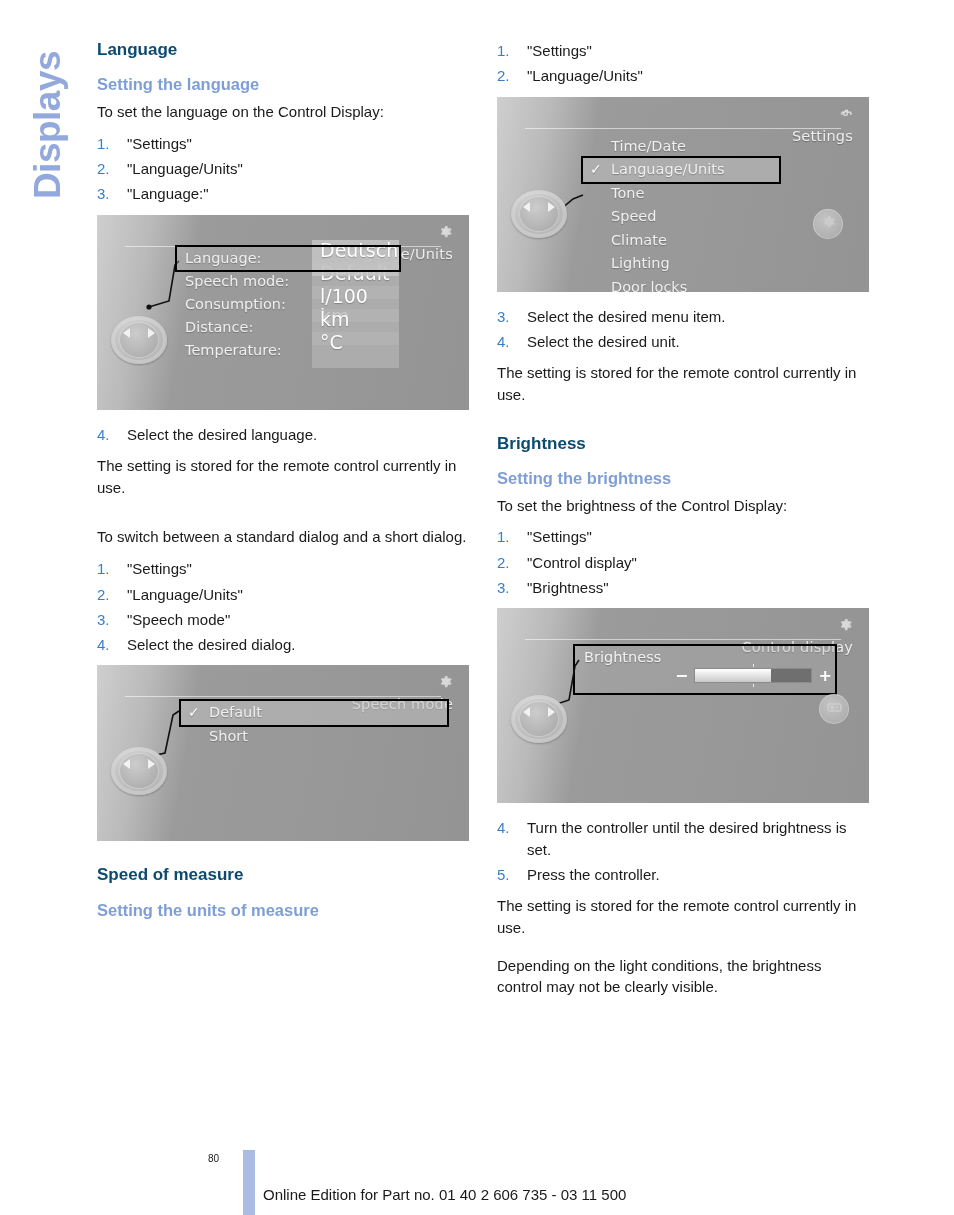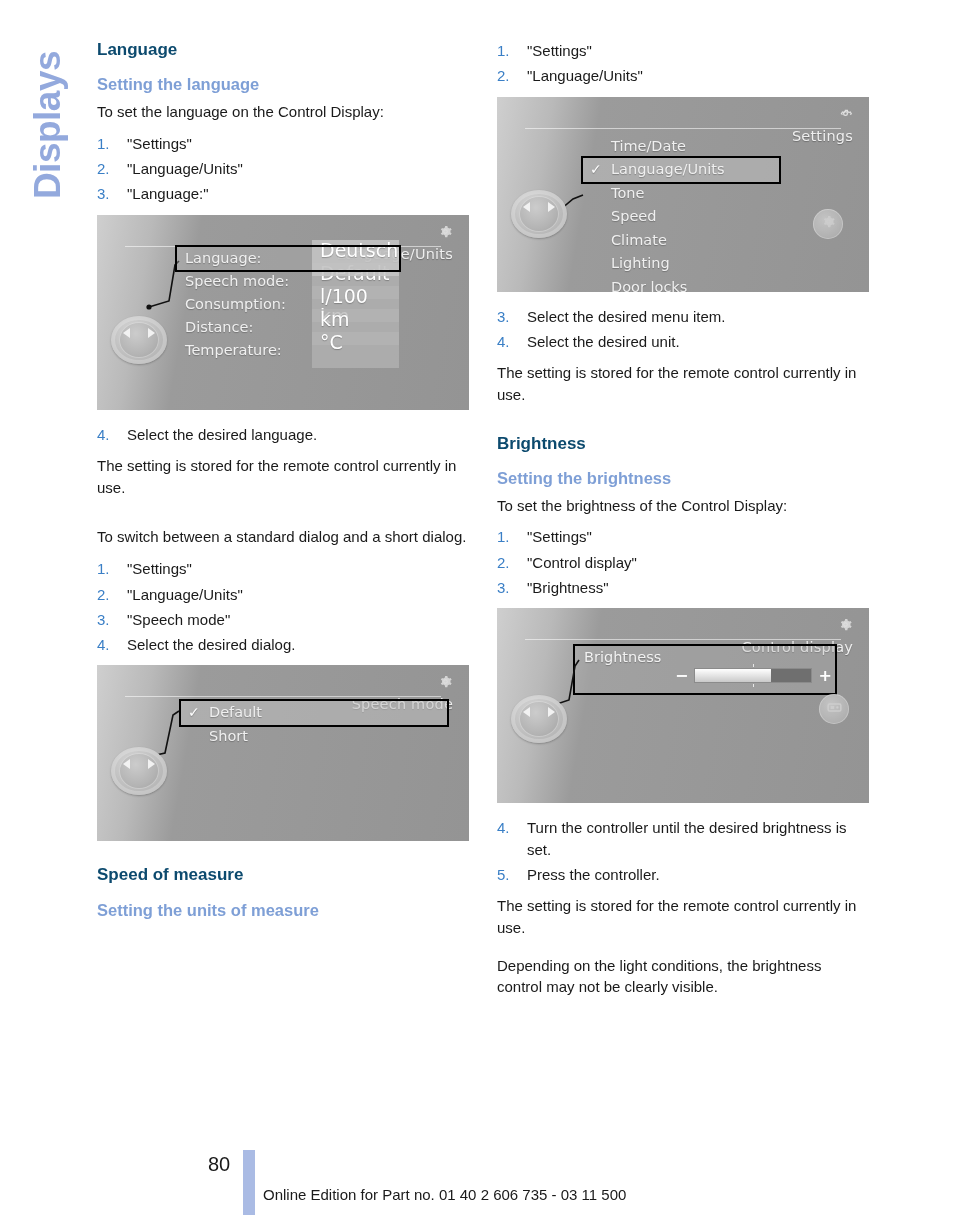--- a/index.html
+++ b/index.html
@@ -320,21 +320,21 @@
   }
   .slider .tick {
     position: absolute; left: 50%;
     width: 1px; height: 3px; background: #e8e8e8;
   }
   .slider .tick.t-top { top: -4px; }
   .slider .tick.t-bot { bottom: -4px; }
   .page-num {
     position: absolute;
     left: 208px; top: 1153px;
-    font-size: 20px;
+    font-size: 10px;
     color: #1a1a1a;
   }
   .footer-bar {
     position: absolute;
     left: 243px; top: 1150px;
     width: 12px; height: 65px;
     background: #aabbe4;
   }
   .footer-text {
     position: absolute;

